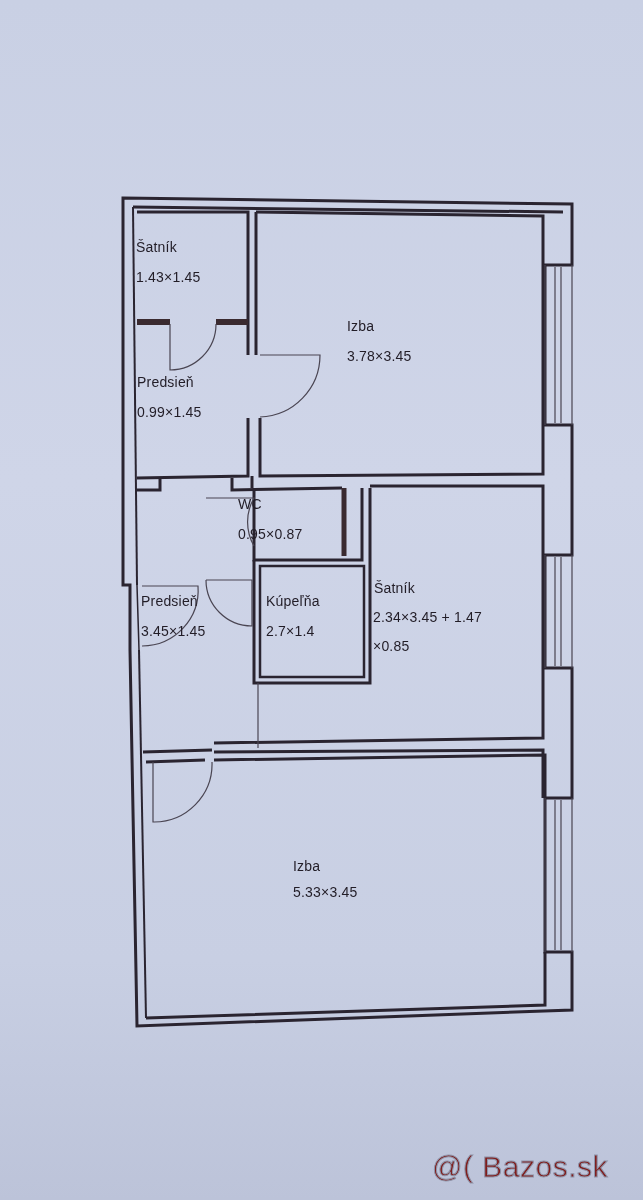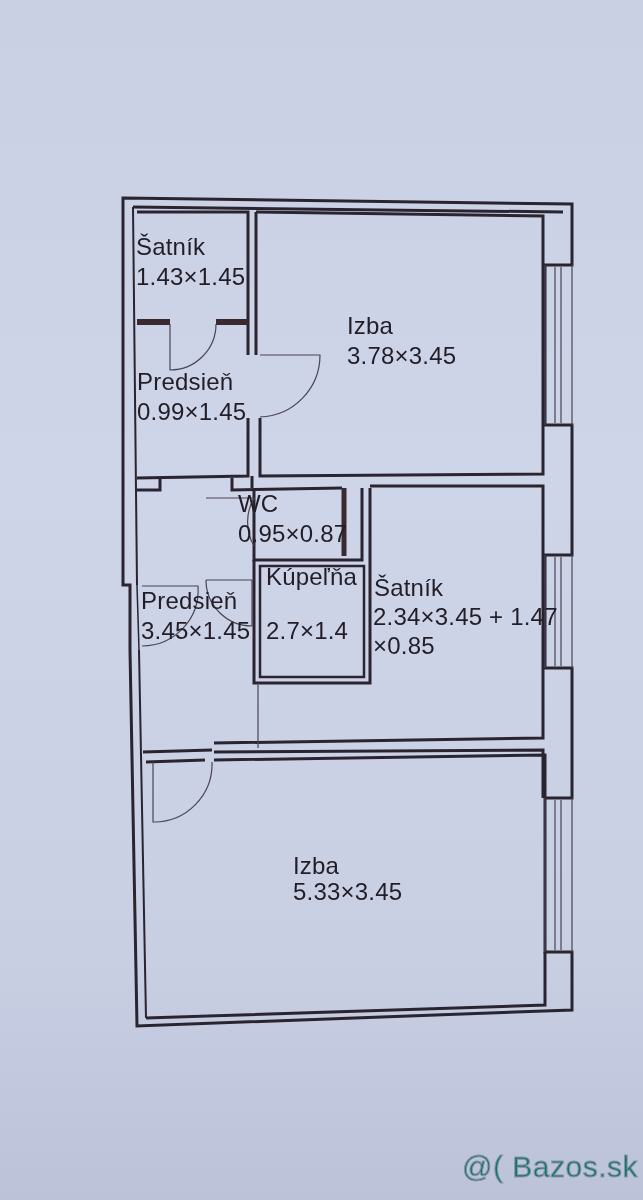--- a/index.html
+++ b/index.html
@@ -4,26 +4,26 @@
 <style>
   html, body { margin: 0; padding: 0; }
   body {
     width: 643px; height: 1200px; overflow: hidden; position: relative;
     background: linear-gradient(180deg, #c9d0e4 0%, #cfd5e8 40%, #c8cfe3 80%, #bcc3d9 100%);
     font-family: "Liberation Sans", sans-serif;
     color: #1f1b24;
   }
   #plan { position: absolute; left: 0; top: 0; width: 643px; height: 1200px; }
   .lbl {
-    position: absolute; font-size: 24px; line-height: 26px; color: #221d27;
+    position: absolute; font-size: 14px; line-height: 26px; color: #221d27;
     white-space: nowrap; letter-spacing: 0.2px;
   }
   .watermark {
-    position: absolute; left: 462px; top: 1150px;
-    font-size: 30px; color: #0f766e;
+    position: absolute; left: 432px; top: 1150px;
+    font-size: 30px; color: #7f1d1d;
     -webkit-text-stroke: 1px #8f95aa;
     font-family: "Liberation Sans", sans-serif;
     letter-spacing: 0.5px;
   }
 </style>
 </head>
 <body>
 
 <svg id="plan" viewBox="0 0 643 1200" xmlns="http://www.w3.org/2000/svg">
   <g fill="none" stroke="#2a2430" stroke-width="3" stroke-linejoin="miter">
@@ -94,21 +94,21 @@
 
 <div class="lbl" style="left:137px;top:369px">Predsieň</div>
 <div class="lbl" style="left:137px;top:399px">0.99×1.45</div>
 
 <div class="lbl" style="left:238px;top:491px">WC</div>
 <div class="lbl" style="left:238px;top:521px">0.95×0.87</div>
 
 <div class="lbl" style="left:141px;top:588px">Predsieň</div>
 <div class="lbl" style="left:141px;top:618px">3.45×1.45</div>
 
-<div class="lbl" style="left:266px;top:564px">Kúpeľňa</div>
+<div class="lbl" style="left:266px;top:588px">Kúpeľňa</div>
 <div class="lbl" style="left:266px;top:618px">2.7×1.4</div>
 
 <div class="lbl" style="left:374px;top:575px">Šatník</div>
 <div class="lbl" style="left:373px;top:604px">2.34×3.45 + 1.47</div>
 <div class="lbl" style="left:373px;top:633px">×0.85</div>
 
 <div class="lbl" style="left:293px;top:853px">Izba</div>
 <div class="lbl" style="left:293px;top:879px">5.33×3.45</div>
 
 <div class="watermark">@( Bazos.sk</div>

